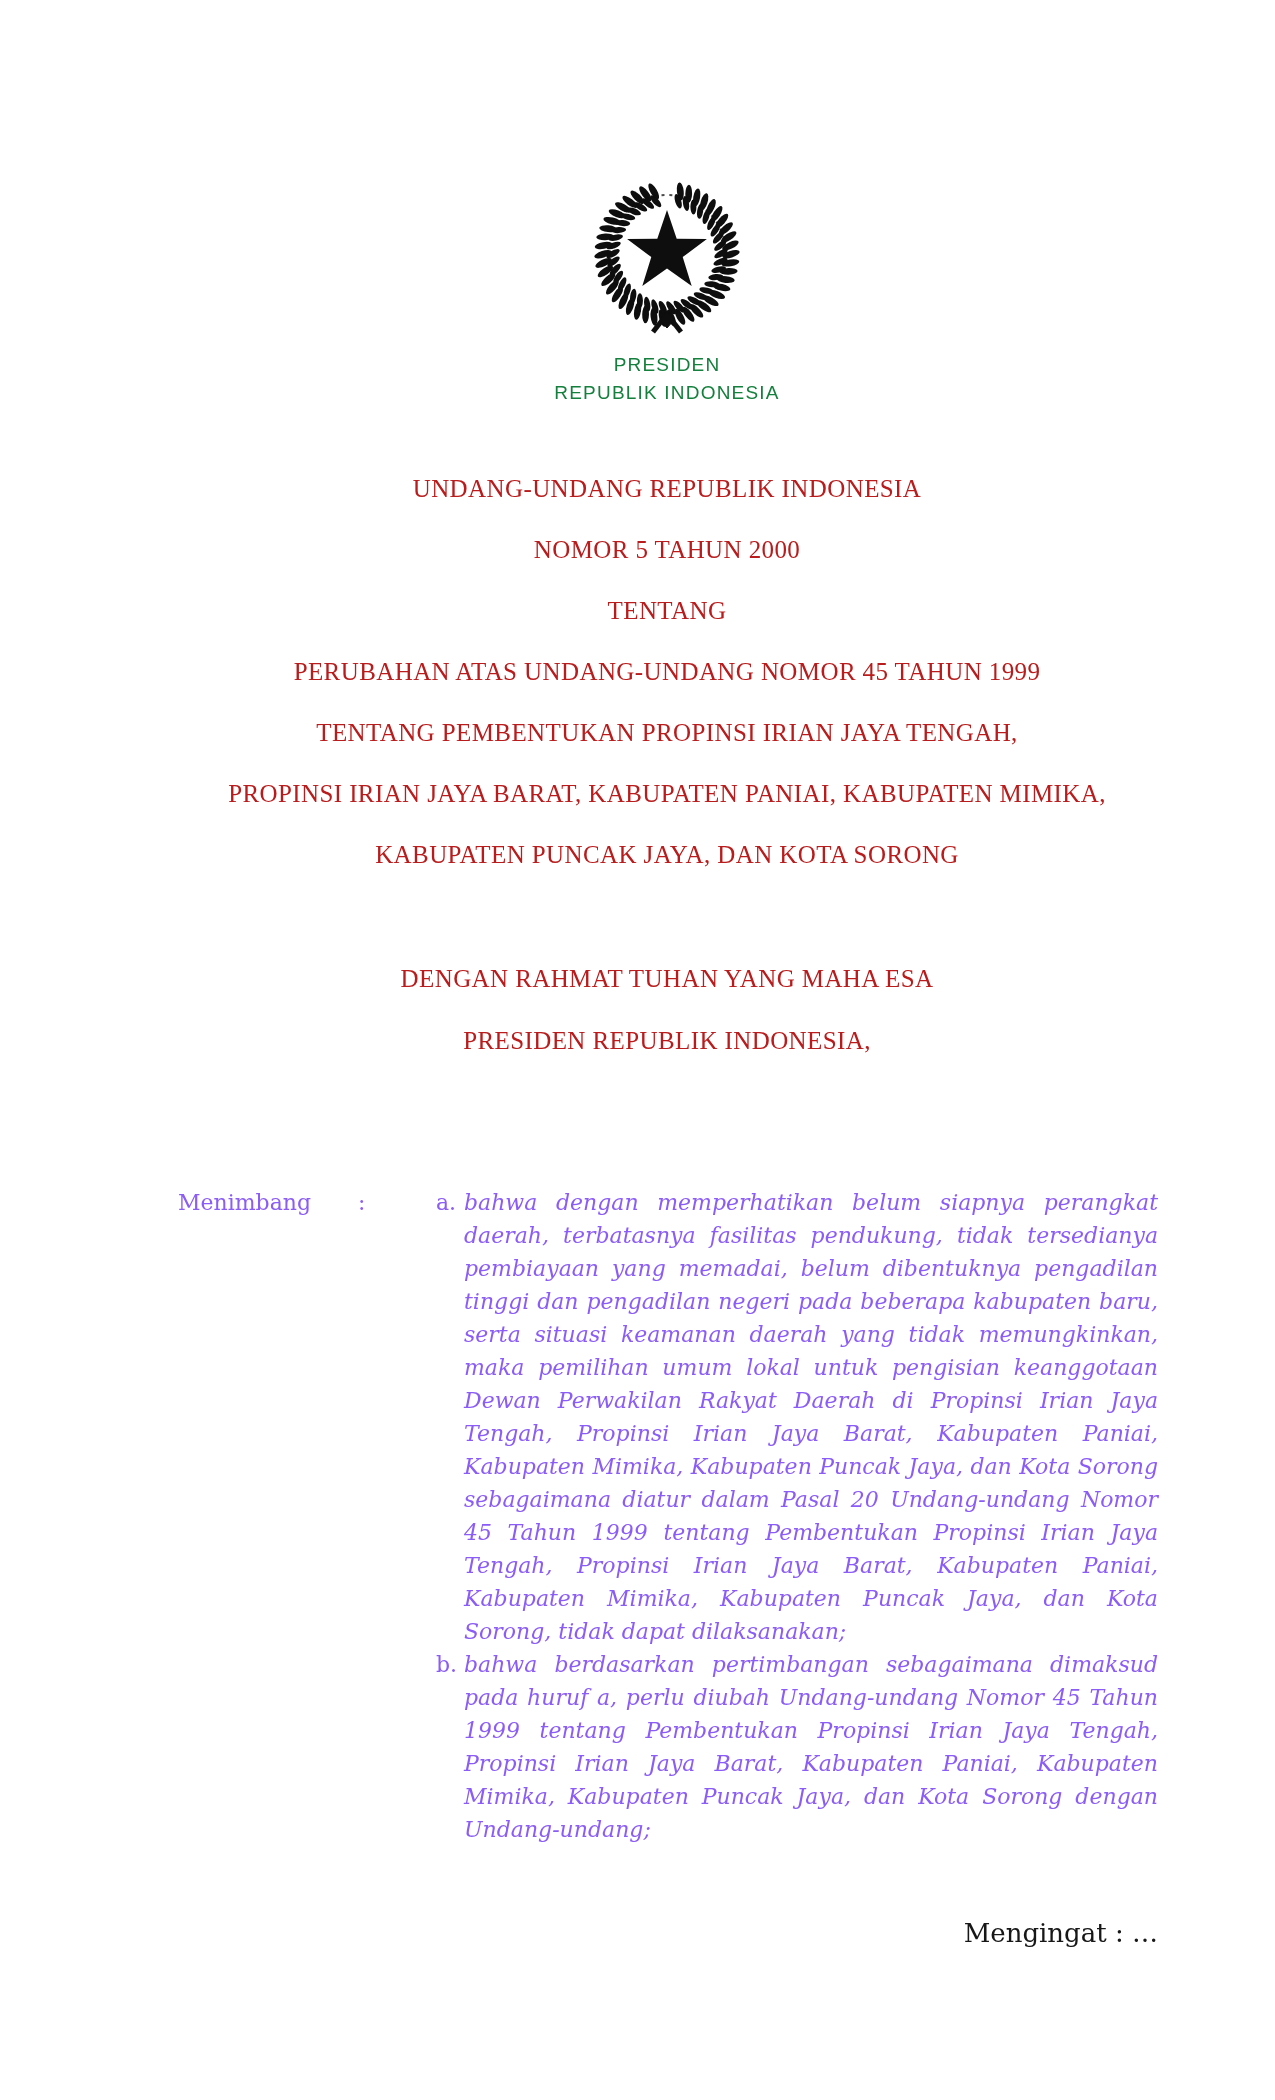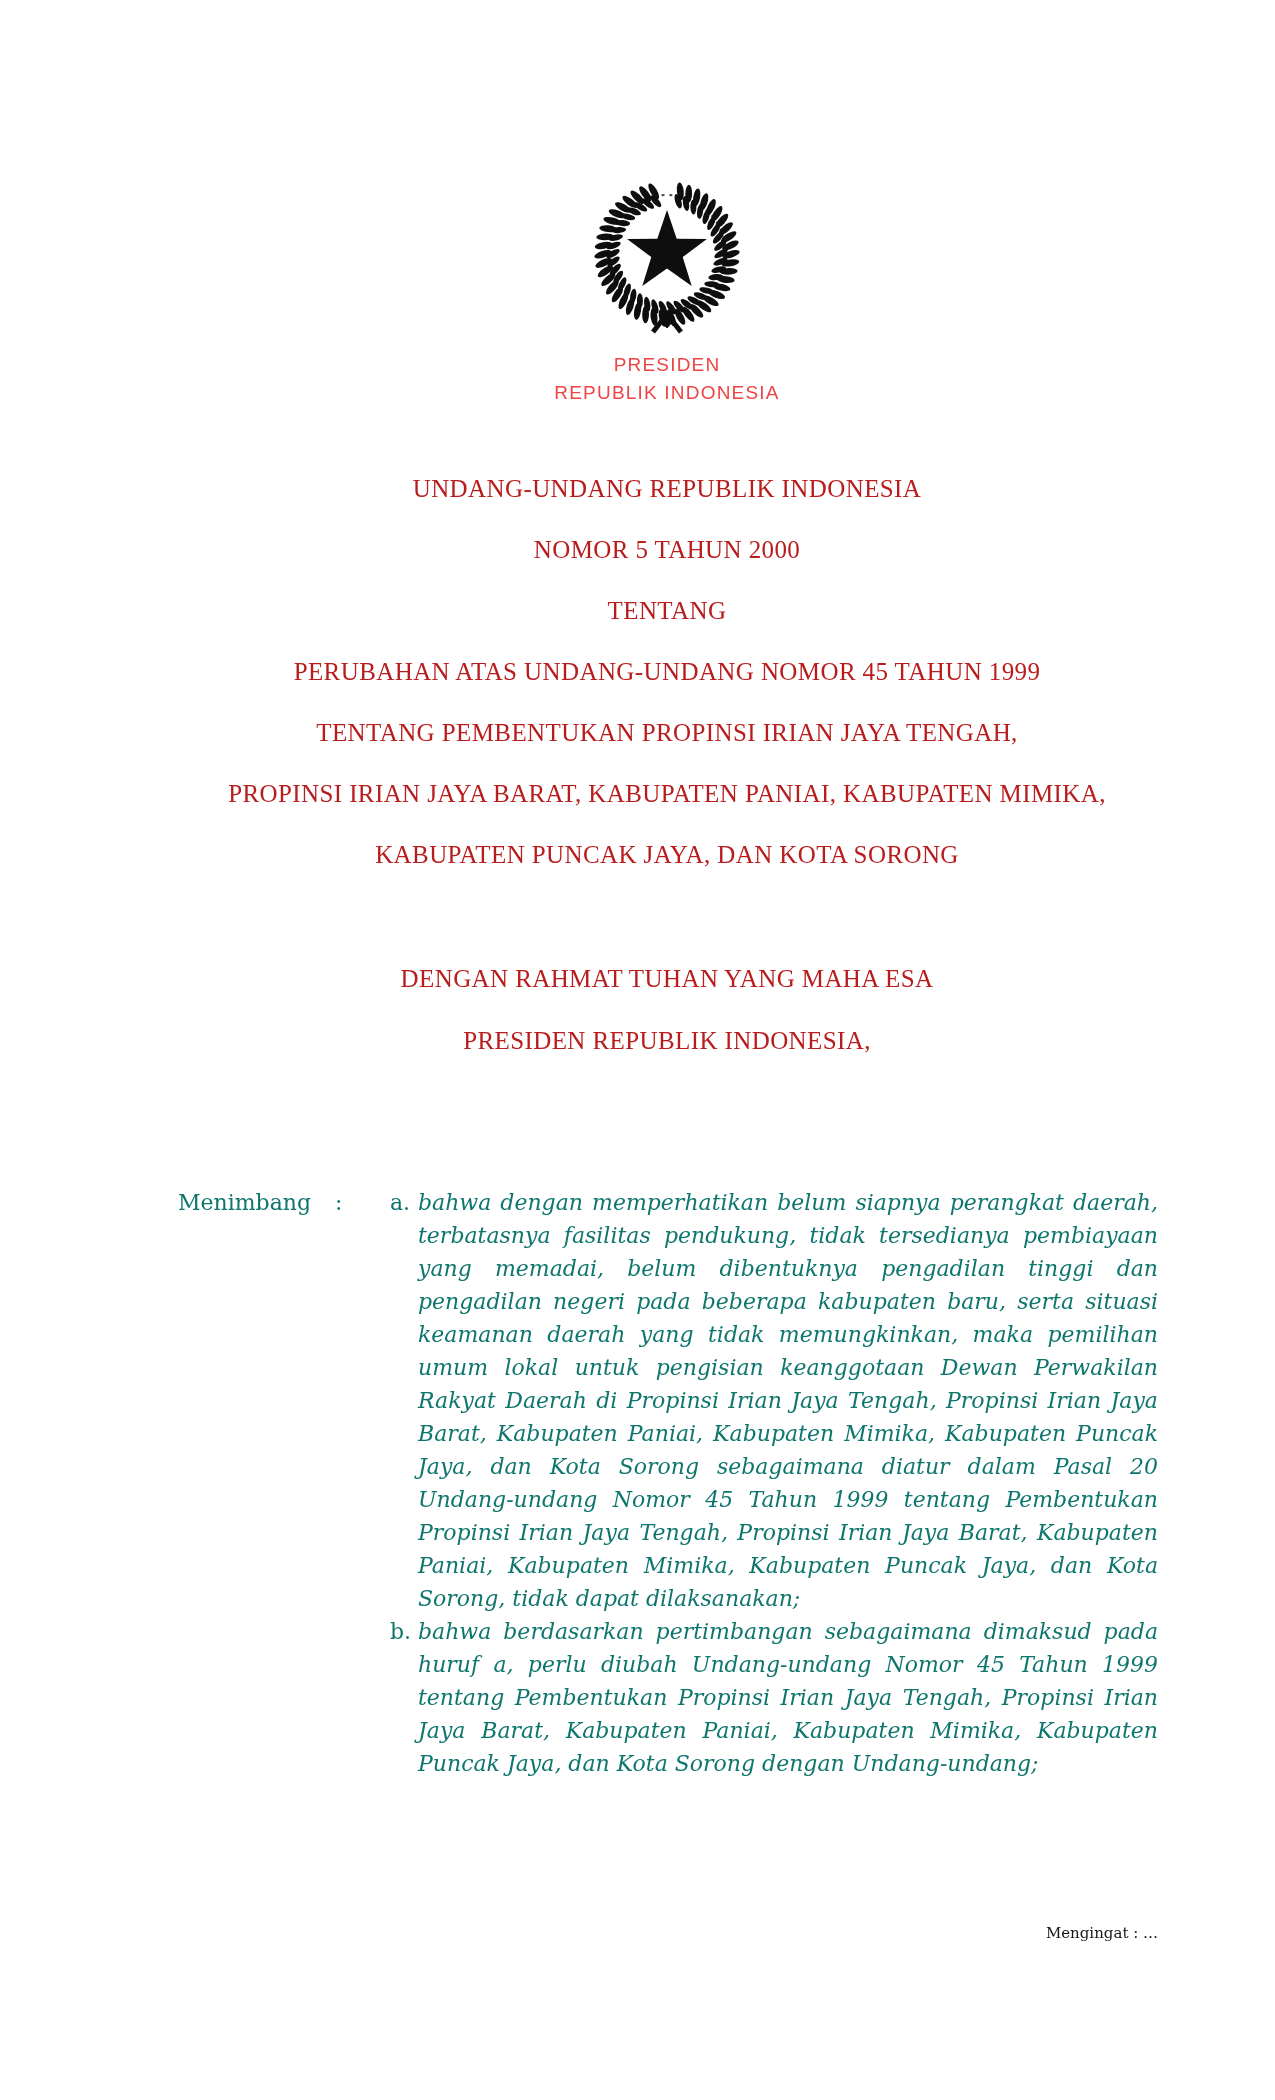--- a/index.html
+++ b/index.html
@@ -11,50 +11,50 @@
     overflow:hidden;
   }
   .emblem{
     position:absolute;left:582px;top:172px;width:170px;height:178px;
   }
   .letterhead{
     position:absolute;left:392px;top:351px;width:550px;
     text-align:center;
     font-family:"Liberation Sans",sans-serif;
     font-size:19px;line-height:28px;letter-spacing:1.2px;
-    color:#ef4444;
+    color:#15803d;
   }
   .center-col{
     position:absolute;left:92px;width:1150px;
     text-align:center;
     font-family:"Liberation Serif",serif;
     font-size:25px;line-height:30px;
     letter-spacing:0.4px;
     color:#b91c1c;
   }
   .title-block{top:474px;}
   .title-block .tline{margin-bottom:31px;}
   .preamble{top:964px;}
   .preamble .tline{margin-bottom:32px;}
   .considerations{
     position:absolute;left:178px;top:1186px;width:980px;
     display:flex;align-items:flex-start;
     font-family:"DejaVu Serif","Liberation Serif",serif;
-    font-size:22px;line-height:33px;color:#0f766e;
+    font-size:22px;line-height:33px;color:#8b5cf6;gap:23px;
   }
   .c-label{width:157px;flex:none;}
   .c-colon{width:55px;flex:none;}
   .c-items{flex:1;min-width:0;}
   .c-item{display:flex;align-items:flex-start;}
   .c-marker{width:28px;flex:none;}
   .c-text{flex:1;min-width:0;text-align:justify;font-style:italic;}
   .catchword{
     position:absolute;right:117px;top:1917px;
     font-family:"DejaVu Serif","Liberation Serif",serif;
-    font-size:15px;line-height:33px;color:#171717;
+    font-size:26px;line-height:33px;color:#171717;
   }
 </style>
 </head>
 <body>
 
 <div class="page">
 
   <div class="emblem">
     <svg width="170" height="178" viewBox="0 0 170 178" xmlns="http://www.w3.org/2000/svg">
       <g id="wreath-leaves" fill="#0e0e0e">

